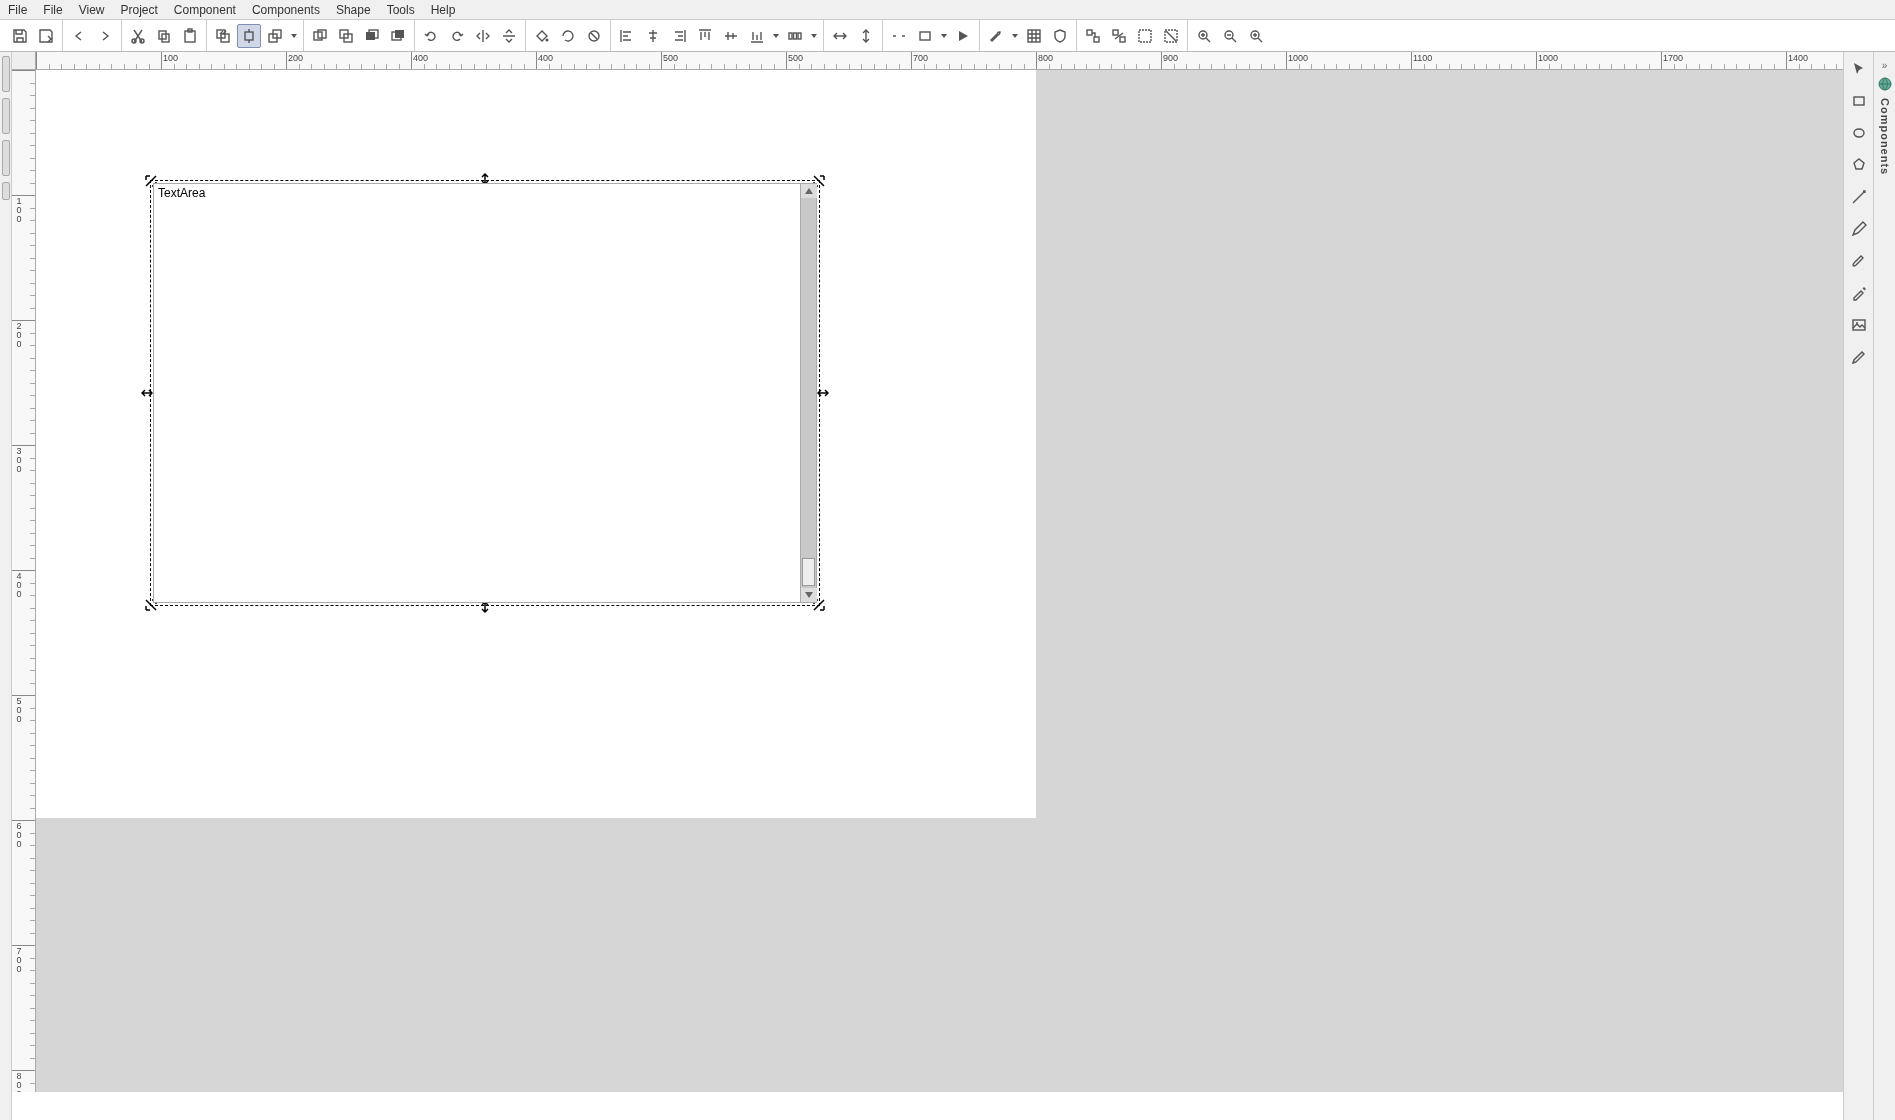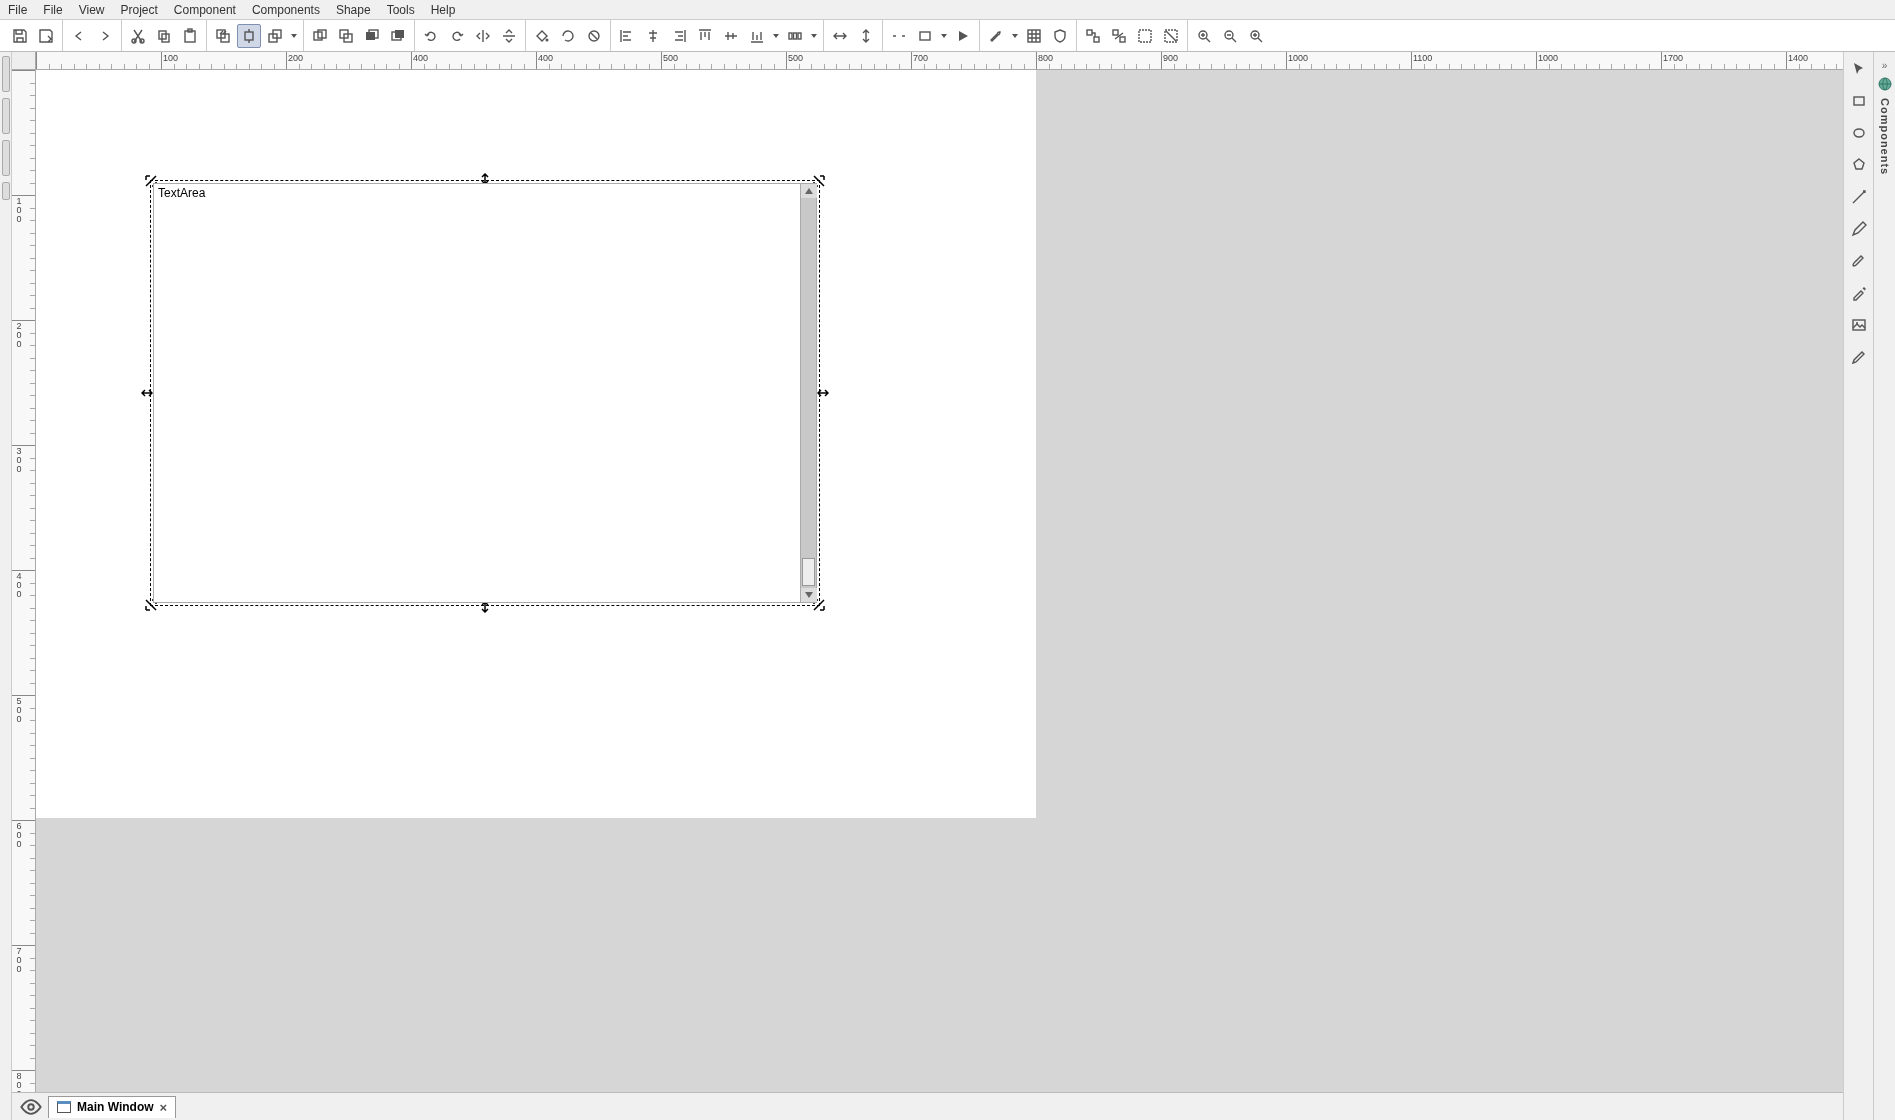--- a/index.html
+++ b/index.html
@@ -700,33 +700,20 @@
           <div class="thumb"></div>
           <div class="arrow down">
               <svg width="8" height="6">
                 <path d="M4 6L0 0h8z" fill="#666"></path>
               </svg>
             </div>
         </div>
       </div>
     </div>
 
-    <div class="bottom-tabs">
-      <div class="eye">
-          <svg viewBox="0 0 16 16">
-            <path class="stroke555" d="M1 8s3-5 7-5 7 5 7 5-3 5-7 5-7-5-7-5z"></path>
-            <circle class="stroke555" cx="8" cy="8" r="2"></circle>
-          </svg>
-        </div>
-      <div class="tab">
-        <div class="win-icon"></div>
-        <span>Main Window</span>
-        <span class="close">×</span>
-      </div>
-    </div>
   </div>
 
   <div class="right-tools">
     <div class="tool">
         <svg viewBox="0 0 16 16">
           <path class="fill555" d="M3 2l3 11 2-4 4-2z"></path>
         </svg>
       </div>
     <div class="tool">
         <svg viewBox="0 0 16 16">

